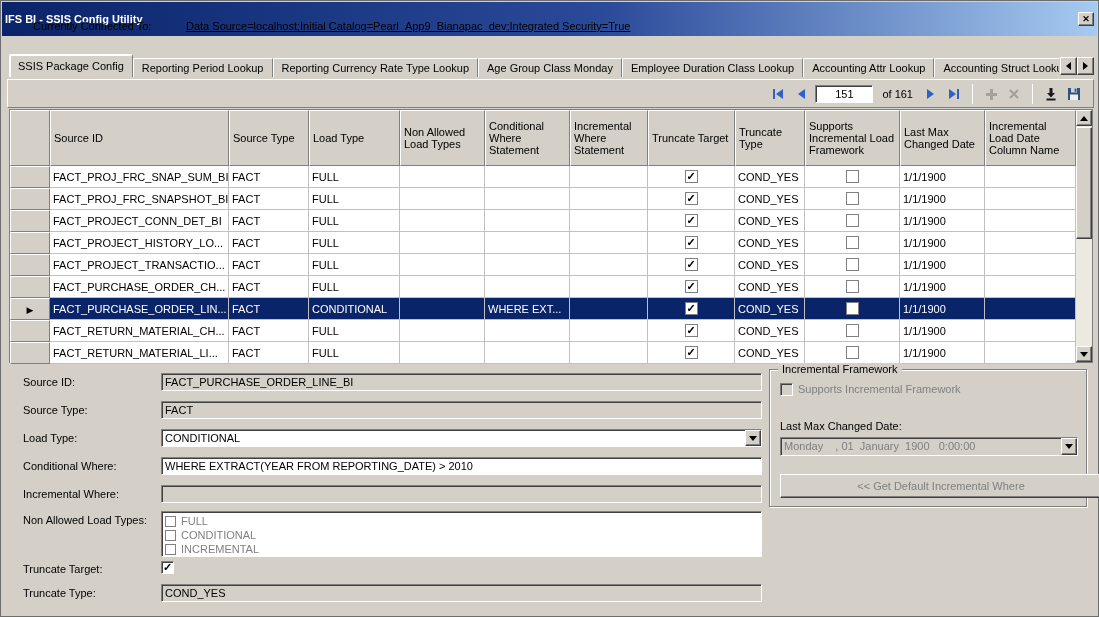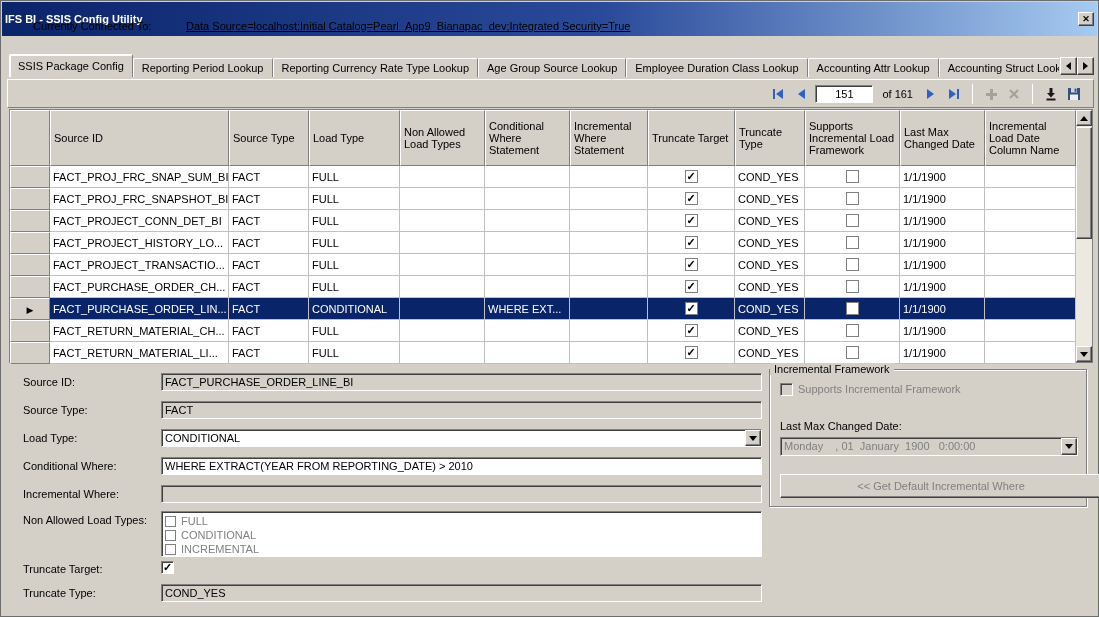--- a/index.html
+++ b/index.html
@@ -88,21 +88,21 @@
   .combo .cval { flex: 1; padding: 2px 3px 0; overflow: hidden; white-space: pre; }
   .combo .cbtn { width: 16px; flex: none; }
   .listbox { position: absolute; left: 160px; top: 148px; width: 601px; height: 46px; background: #fff;
     border: 1px solid; border-color: #808080 #fff #fff #808080; box-shadow: inset 1px 1px 0 #404040;
     padding: 2px 3px; }
   .lb-item { display: flex; align-items: center; gap: 5px; height: 14px; color: #808080; }
   .lb-item .cb { width: 11px; height: 11px; }
 
   .groupbox { position: absolute; left: 768px; top: 6px; width: 318px; height: 138px;
     border: 1px solid #808080; box-shadow: inset 1px 1px 0 #fff, 1px 1px 0 #fff; }
-  .gb-legend { position: absolute; top: -7px; left: 0; background: #d4d0c8; padding: 0 4px; }
+  .gb-legend { position: absolute; top: -7px; left: 8px; background: #d4d0c8; padding: 0 4px; }
   .gb-check { position: absolute; left: 10px; top: 13px; display: flex; gap: 5px; color: #808080; }
   .gb-lastmax { position: absolute; left: 10px; top: 50px; }
   .gb-combo { position: absolute; left: 10px; top: 67px; width: 298px; height: 19px; left-padding: 0; }
   .gb-combo .cval { color: #808080; }
   .gb-button { position: absolute; left: 10px; top: 104px; width: 322px; height: 24px; color: #808080; }
   .pre { white-space: pre; }
 </style>
 </head>
 <body>
 
@@ -117,21 +117,21 @@
 
   <div class="conn-row">
     <span class="conn-label">Currently Connected To:</span>
     <span class="conn-value">Data Source=localhost;Initial Catalog=Pearl_App9_Bianapac_dev;Integrated Security=True</span>
   </div>
 
   <div class="tabstrip">
     <div class="tab active">SSIS Package Config</div>
     <div class="tab">Reporting Period Lookup</div>
     <div class="tab">Reporting Currency Rate Type Lookup</div>
-    <div class="tab">Age Group Source Lookup</div>
+    <div class="tab">Age Group Class Monday</div>
     <div class="tab">Employee Duration Class Lookup</div>
     <div class="tab">Accounting Attr Lookup</div>
     <div class="tab">Accounting Struct Lookup</div>
 
   </div>
   <div class="tab-scrollers">
     <span class="btn3d tab-scroll-btn">
         <span class="tri tri-left"></span>
       </span>
     <span class="btn3d tab-scroll-btn">

